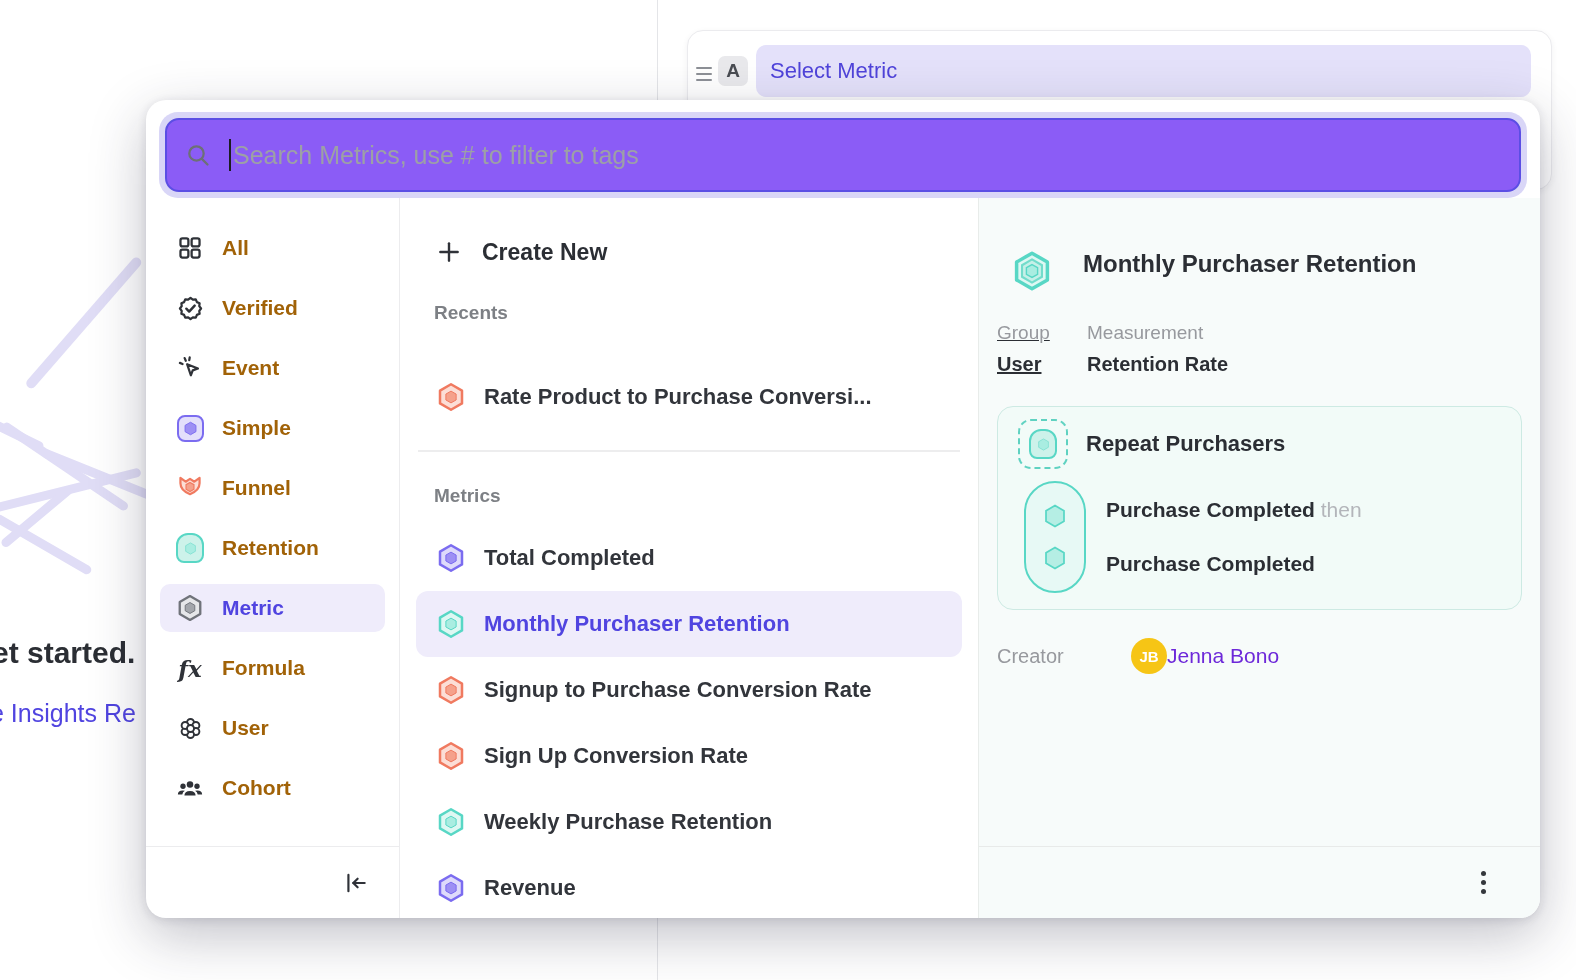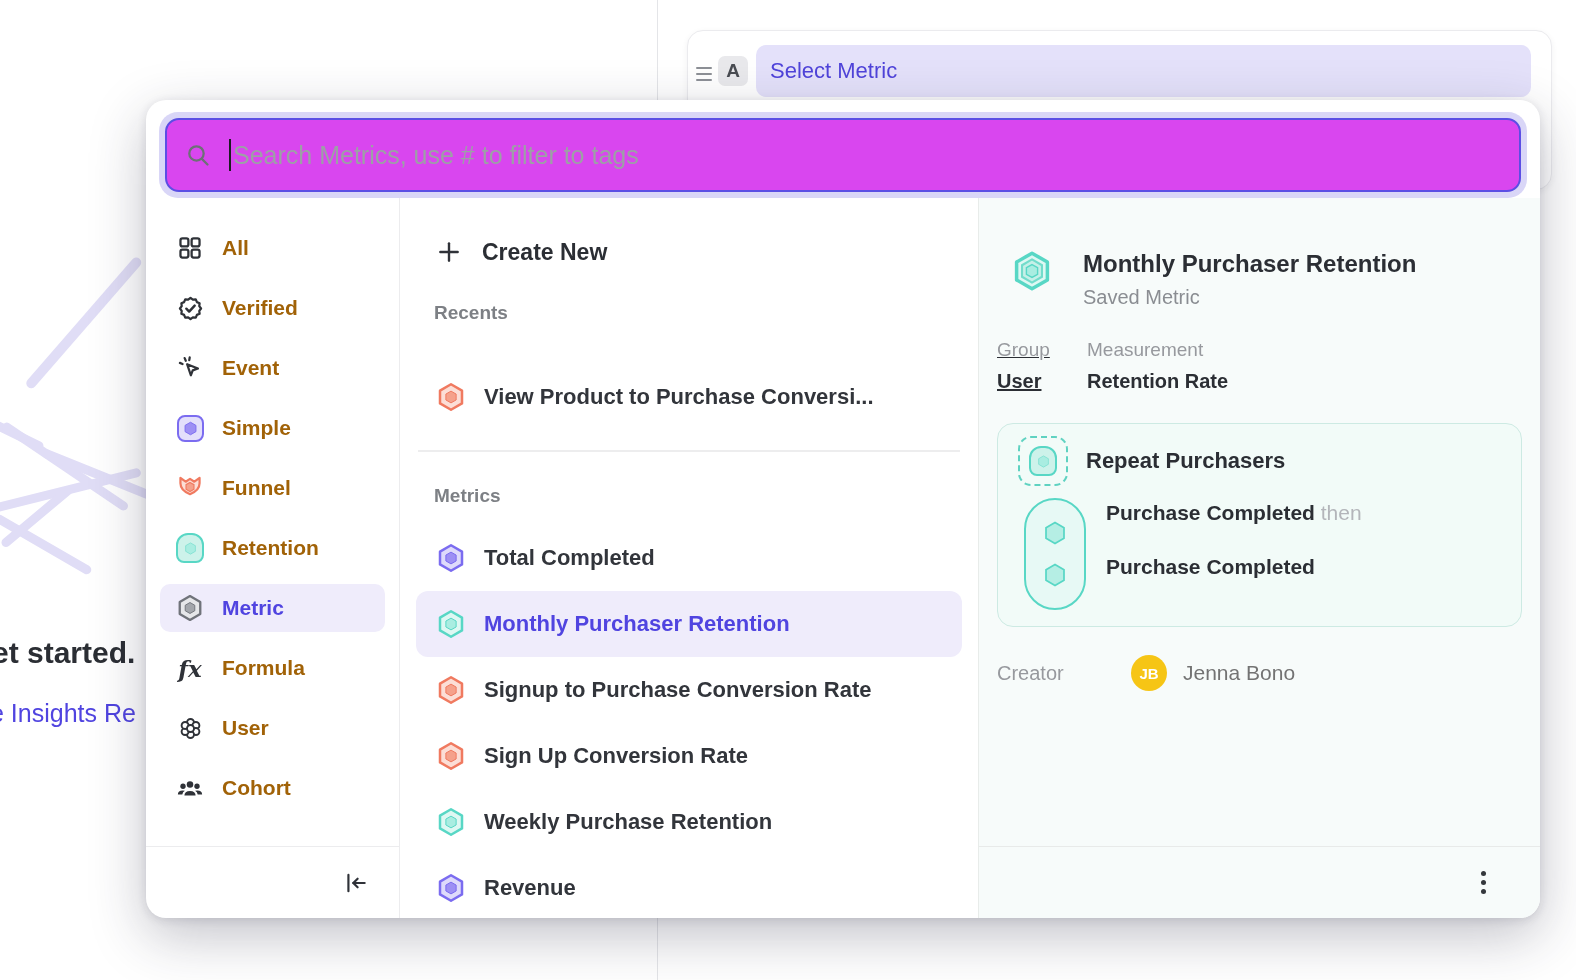--- a/index.html
+++ b/index.html
@@ -26,21 +26,21 @@
   .sm-pill span { color:#4f43da; font-size:22px; font-weight:400; }
 
   
   .modal { position:absolute; left:146px; top:100px; width:1394px; height:818px; background:#fff;
            border-radius:20px; box-shadow:0 18px 55px rgba(35,35,60,.28), 0 2px 10px rgba(35,35,60,.12);
            z-index:10; overflow:hidden; }
 
   
   .search-ring { position:absolute; left:13px; right:13px; top:12px; height:86px;
                  background:#d9d6f7; border-radius:19px; padding:6px; }
-  .search-box { height:74px; background:#d946ef; border:2px solid #5b4ee4; border-radius:14px;
+  .search-box { height:74px; background:#8b5cf6; border:2px solid #5b4ee4; border-radius:14px;
                 display:flex; align-items:center; padding:0 18px; position:relative; }
   .search-box svg { flex:none; }
   .caret { width:2px; height:32px; background:#1c1d21; margin-left:17px; }
   .search-input { flex:1; border:none; outline:none; font-size:25px; margin-left:2px;
                   font-family:"Liberation Sans", sans-serif; color:#2b2e34; background:transparent; }
   .search-input::placeholder { color:#9da0a6; }
 
   .modal-body { position:absolute; top:98px; left:0; right:0; bottom:0; display:flex; }
 
   
@@ -102,28 +102,28 @@
                display:flex; align-items:center; justify-content:center; }
   .arch { width:28px; height:30px; background:#cdf2ea; border:2px solid #58d7c5;
           border-radius:12px 12px 8px 8px; display:flex; align-items:center; justify-content:center; }
   .arch .hex, .capsule .hex { width:15px; height:15px; }
   .def-name { font-size:22px; font-weight:700; color:#2b2e34; }
   .def-body { display:flex; margin-top:12px; padding-left:6px; }
   .capsule { width:62px; height:112px; border:2px solid #58d7c5; background:#e7f9f5;
              border-radius:31px; display:flex; flex-direction:column; align-items:center;
              justify-content:center; gap:16px; flex:none; }
   .capsule .hex { width:26px; height:26px; }
-  .def-lines { display:flex; flex-direction:column; gap:24px; padding-left:20px; }
+  .def-lines { display:flex; flex-direction:column; justify-content:center; gap:24px; padding-left:20px; }
   .def-line { font-size:21px; font-weight:700; color:#2b2e34; line-height:30px; }
   .def-line .conn { font-weight:400; color:#b3b5ba; }
   .creator-row { margin:28px 18px 0; display:flex; align-items:center; }
   .creator-lbl { width:134px; font-size:20px; color:#97999e; }
   .avatar { width:36px; height:36px; border-radius:50%; background:#f6c515; color:#fff;
             font-size:15px; font-weight:700; display:flex; align-items:center; justify-content:center; }
-  .creator-name { margin-left:16px; font-size:21px; font-weight:500; color:#737373; }
+  .creator-name { font-size:21px; font-weight:500; color:#6d28d9; }
   .detail-footer { margin-top:auto; border-top:1px solid #e8eae9; height:72px;
                    display:flex; align-items:center; justify-content:flex-end; padding-right:40px; }
   .kebab { width:34px; height:34px; display:flex; flex-direction:column; align-items:center;
            justify-content:center; gap:4px; cursor:pointer; }
   .kebab i { width:5px; height:5px; border-radius:50%; background:#34373c; }
 
   .fx-glyph { font-family:"DejaVu Serif", serif; font-style:italic; font-size:23px;
               font-weight:600; color:#2f3238; line-height:1; }
 </style>
 </head>
@@ -292,21 +292,21 @@
         <span class="lbl">Create New</span>
       </div>
 
       <div class="sec-heading">Recents</div>
 
       <div class="item-row recent-row">
         <svg class="hex c-coral" viewBox="0 0 24 24">
           <path class="o" d="M12 1.8 20.8 6.9v10.2L12 22.2 3.2 17.1V6.9Z"></path>
             <path class="i" d="M12 7.3 16.1 9.65v4.7L12 16.7 7.9 14.35v-4.7Z"></path>
           </svg>
-        <span class="lbl">View Product to Purchase Conversi...</span>
+        <span class="lbl">Rate Product to Purchase Conversi...</span>
       </div>
 
       <hr class="list-divider">
 
       <div class="sec-heading m2">Metrics</div>
 
       <div class="metric-items">
         <div class="item-row">
           <svg class="hex c-purple" viewBox="0 0 24 24">
               <path class="o" d="M12 1.8 20.8 6.9v10.2L12 22.2 3.2 17.1V6.9Z"></path>
@@ -354,21 +354,20 @@
 
     <div class="col-detail">
       <div class="detail-head">
         <svg class="hex c-teal" viewBox="0 0 24 24">
           <path class="o" d="M12 1.8 20.8 6.9v10.2L12 22.2 3.2 17.1V6.9Z"></path>
           <path d="M12 5.4 17.7 8.7v6.6L12 18.6 6.3 15.3V8.7Z" fill="#c6f0e8" stroke="#72dccb" stroke-width="1.2"></path>
           <path class="i" d="M12 8.3 15.2 10.15v3.7L12 15.7 8.8 13.85v-3.7Z"></path>
         </svg>
         <div>
           <div class="d-title">Monthly Purchaser Retention</div>
-          <div class="d-sub">Saved Metric</div>
         </div>
       </div>
 
       <div class="info-row">
         <div class="info-col1">
           <div class="info-lbl">Group</div>
           <div class="info-val">User</div>
         </div>
         <div>
           <div class="info-lbl">Measurement</div>

